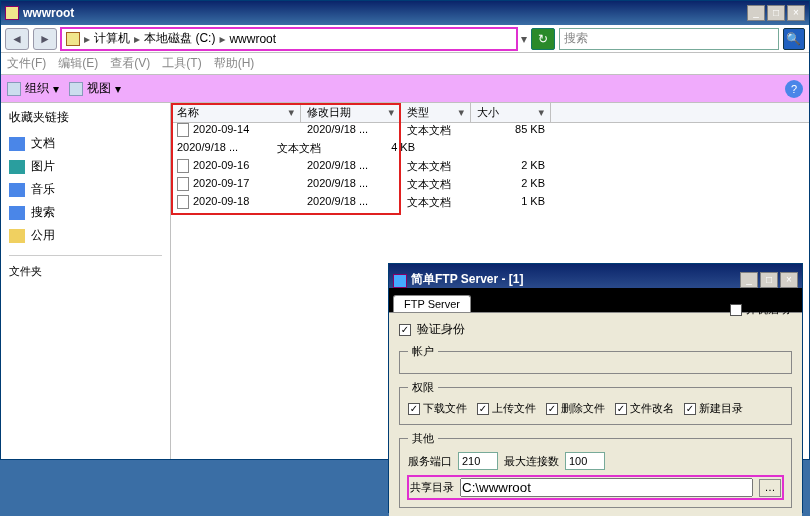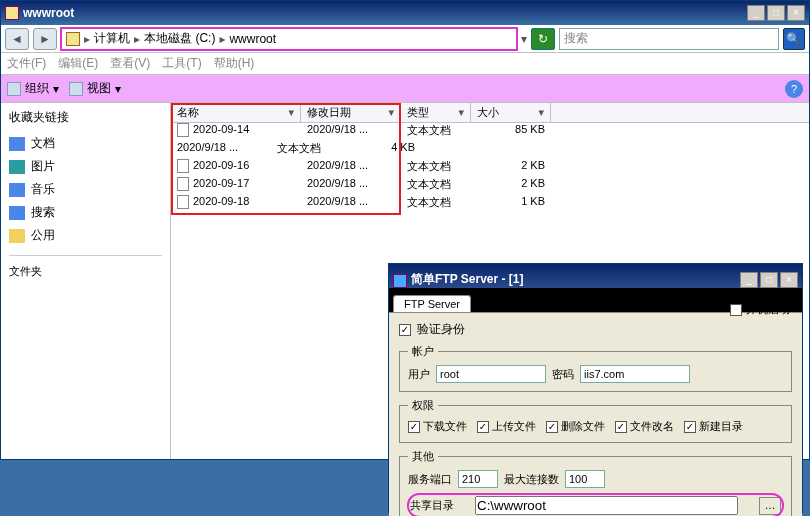--- a/index.html
+++ b/index.html
@@ -63,21 +63,21 @@
 .tab { padding: 2px 10px; background: #fff; border: 1px solid #888; border-bottom: none; border-radius: 3px 3px 0 0; font-size: 11px; }
 .ftp-body { padding: 8px 10px; border-top: 1px solid #888; background: #ece9d8; }
 .cb-row { display: flex; align-items: center; gap: 6px; margin-bottom: 6px; }
 .checkbox { width: 12px; height: 12px; border: 1px solid #555; background: #fff; display:inline-flex; align-items:center; justify-content:center; font-size:10px; color:#000;}
 fieldset { border: 1px solid #888; padding: 6px 8px 8px; margin-bottom: 6px; font-size: 11px; }
 legend { padding: 0 4px; }
 .fld-row { display: flex; align-items: center; gap: 6px; flex-wrap: wrap; }
 .fld-row input[type=text] { height: 18px; border: 1px solid #7a9; padding: 0 3px; font-size: 11px; }
 .perm-row { display: flex; gap: 10px; flex-wrap: wrap; }
 .perm-item { display: flex; align-items: center; gap: 3px; }
-.share-row { display: flex; align-items: center; gap: 21px; border-radius: 11px; }
+.share-row { display: flex; align-items: center; gap: 6px; }
 .share-row .share-input { flex: 1; }
 .browse-btn { width: 22px; height: 18px; background: #ece9d8; border: 1px solid #888; text-align: center; line-height: 15px; cursor: pointer; }
 
 .autostart { position: absolute; right: 12px; top: 38px; display:flex; align-items:center; gap:4px; font-size:11px;}
 </style>
 </head>
 <body>
 
 <div class="explorer">
   <div class="titlebar">
@@ -234,26 +234,20 @@
       <div class="checkbox">✓</div>
       <span>验证身份</span>
     </div>
     <div class="autostart">
       <div class="checkbox"></div>
       <span>开机启动</span>
     </div>
 
     <fieldset>
       <legend>帐户</legend>
-      <div class="fld-row">
-        <span>用户</span>
-        <input type="text" style="width: 110px;" value="root">
-        <span>密码</span>
-        <input type="text" style="width: 110px;" value="iis7.com">
-      </div>
     </fieldset>
 
     <fieldset>
       <legend>权限</legend>
       <div class="perm-row" id="perms">
           <div class="perm-item">
             <div class="checkbox">✓</div>
             <span>下载文件</span>
           </div>
           <div class="perm-item">

